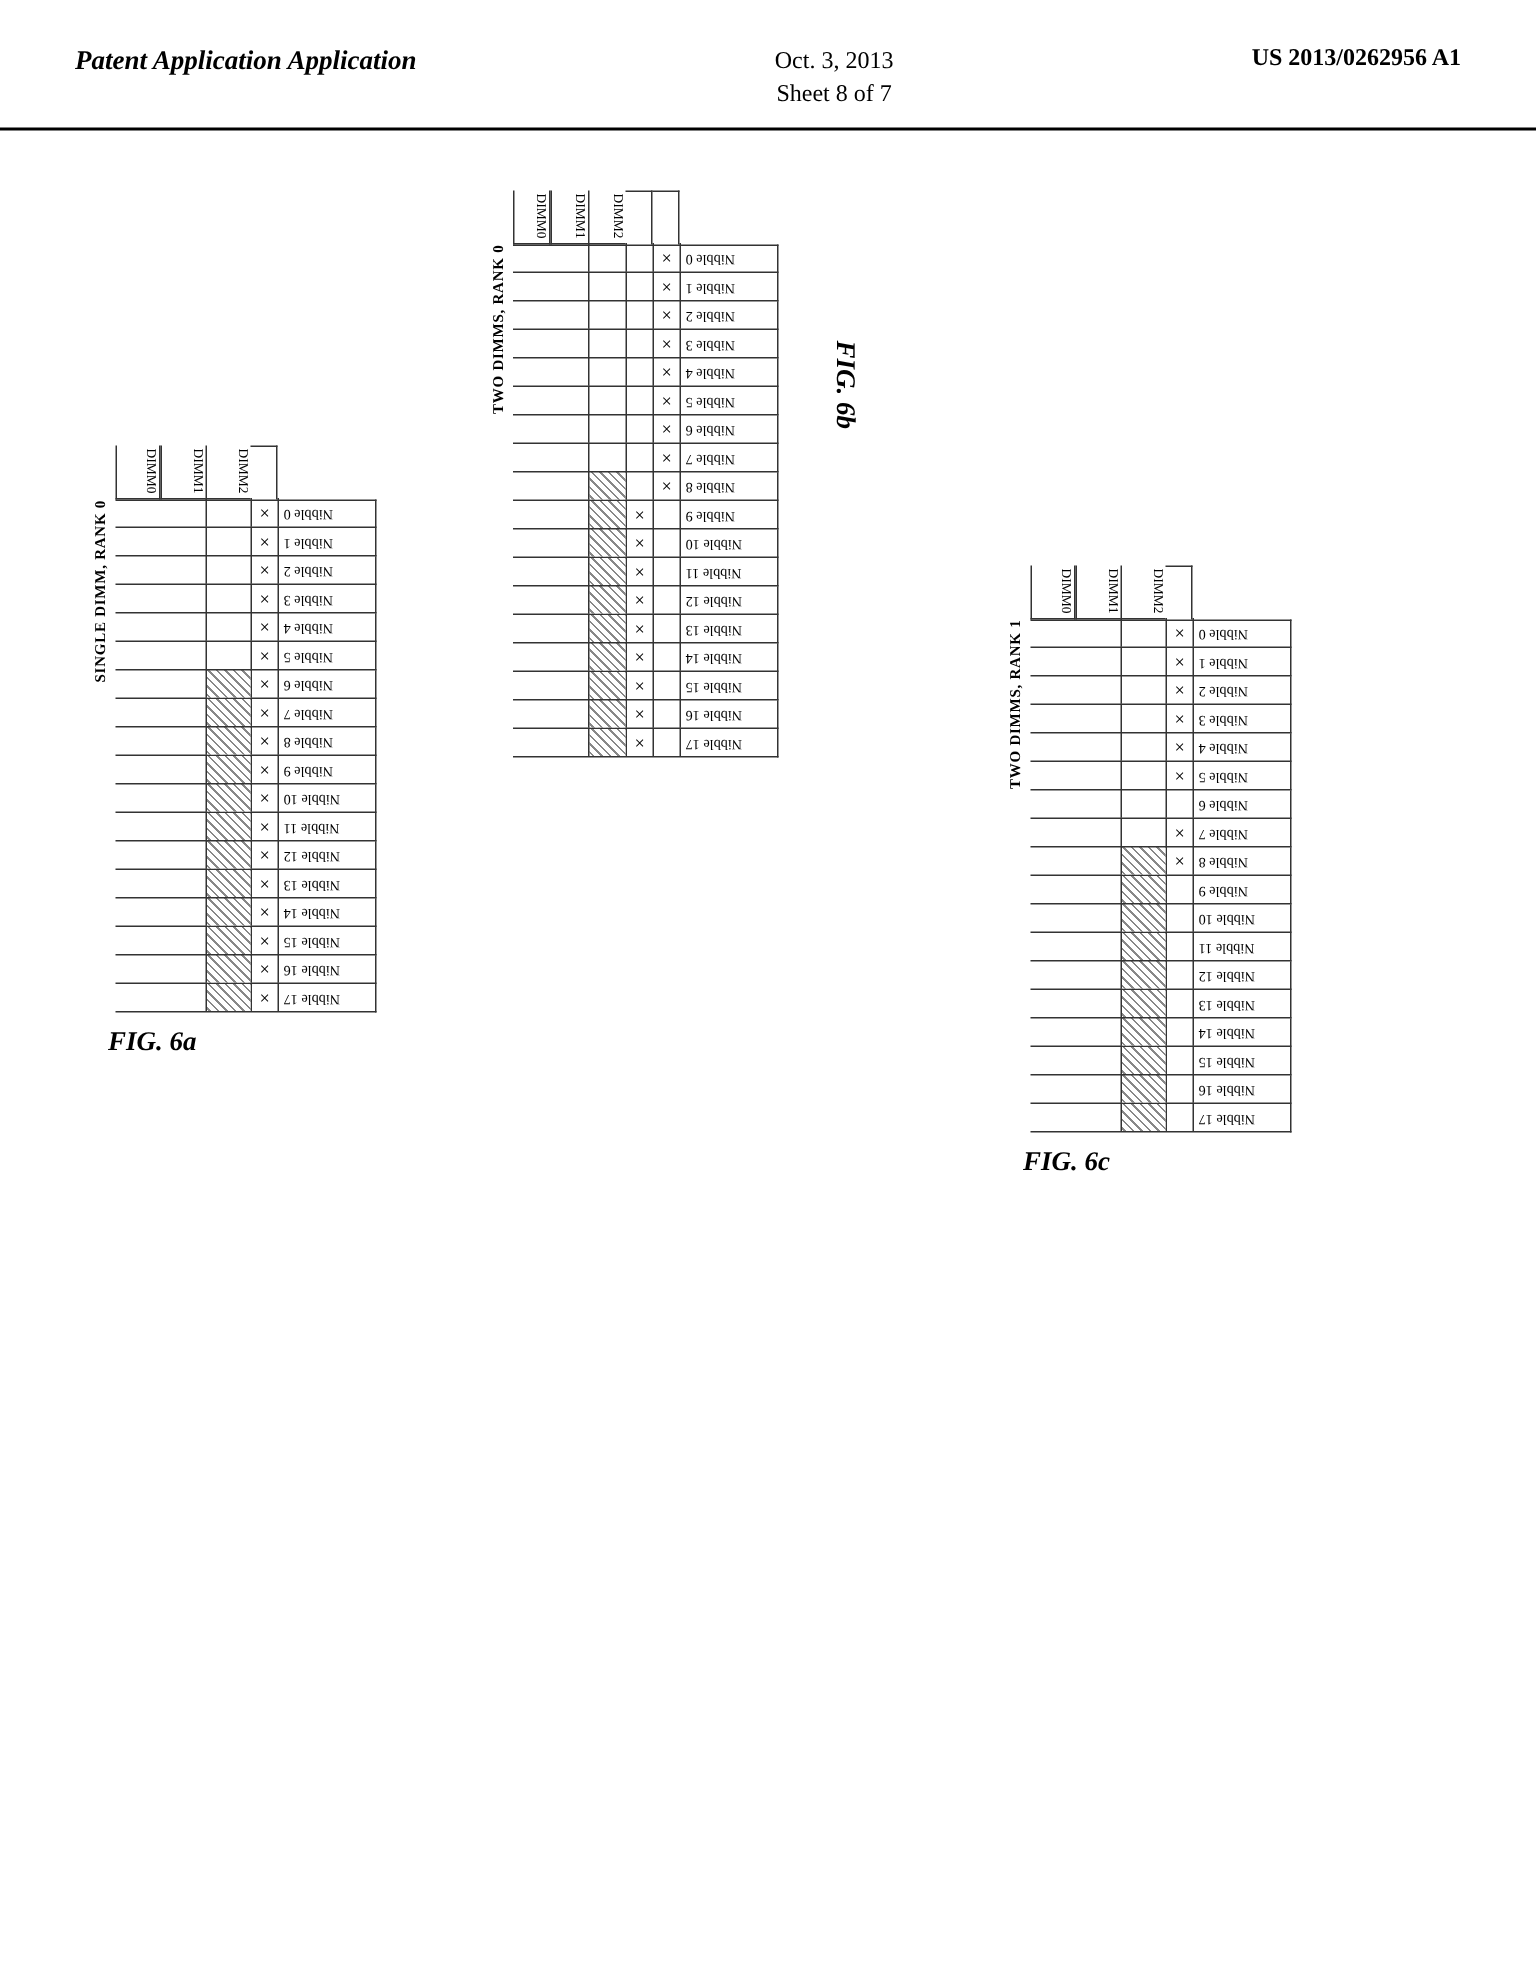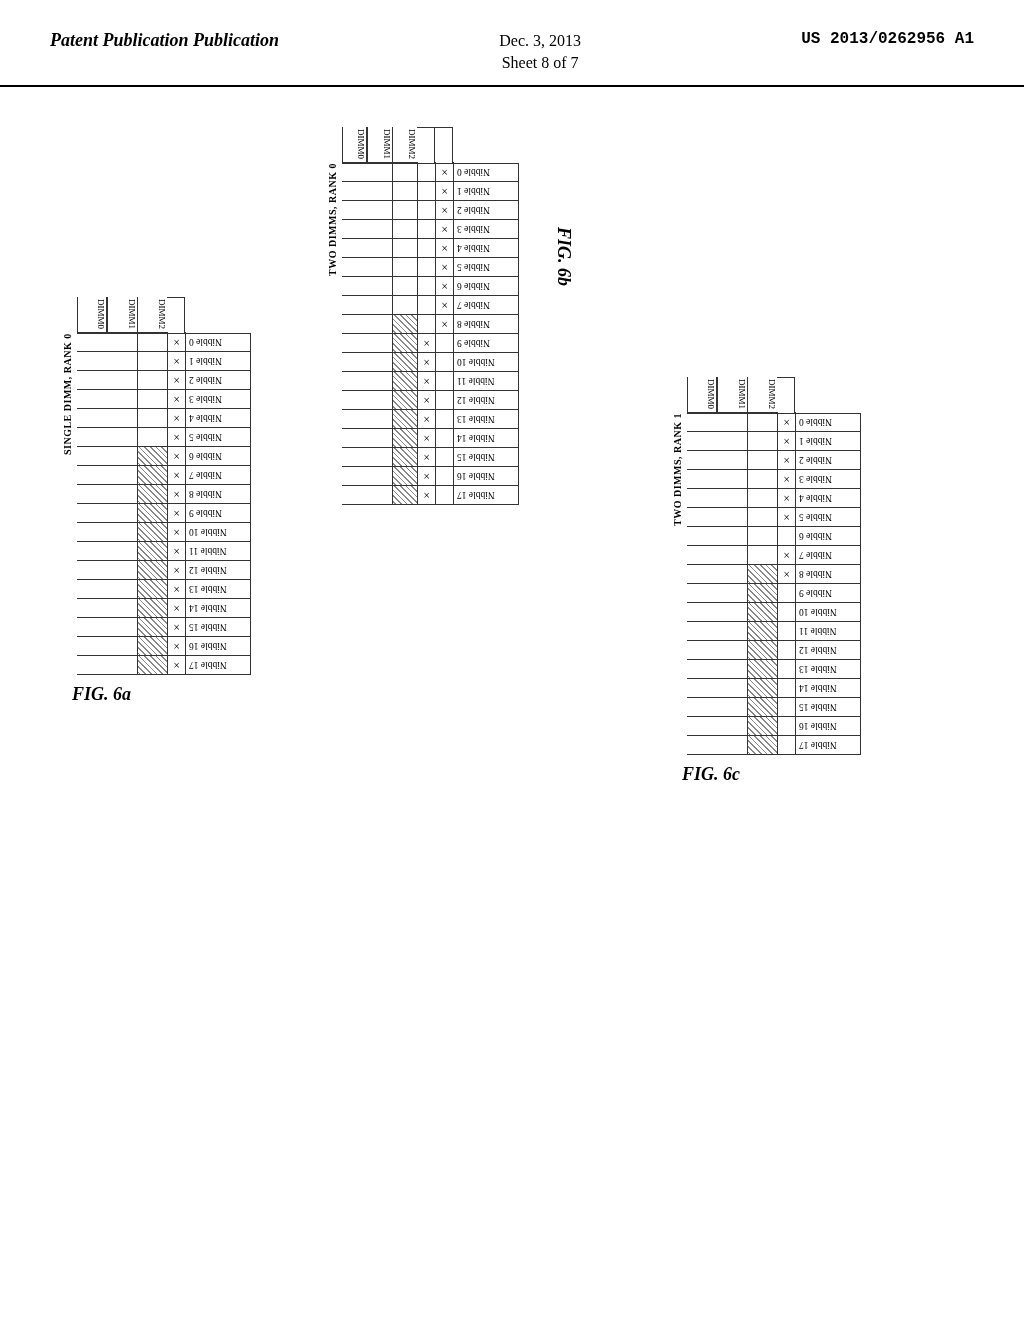--- a/index.html
+++ b/index.html
@@ -26,38 +26,37 @@
       font-style: italic;
     }
     .header-center {
       text-align: center;
       font-size: 16px;
       line-height: 1.4;
     }
     .header-right {
       font-size: 16px;
       font-weight: bold;
-      font-family: Liberation Mono, monospace;
     }
 
     
     .figures-area {
       position: relative;
       width: 960px;
       height: 1200px;
       margin: 0 auto;
     }
   </style>
 </head>
 <body>
 
 <div class="header">
-  <div class="header-left">Patent Publication Publication</div>
+  <div class="header-left">Patent Application Application</div>
   <div class="header-center">
-    <div>Dec. 3, 2013</div>
+    <div>Oct. 3, 2013</div>
     <div>Sheet 8 of 7</div>
   </div>
   <div class="header-right">US 2013/0262956 A1</div>
 </div>
 
 <div class="figures-area">
     <div style="position: absolute; left: 30px; top: 210px;">
       <div style="display: flex; flex-direction: row; align-items: flex-end; transform: rotate(180deg); transform-origin: center center;">
         <div style="display: flex; flex-direction: column;">
           <div style="display: flex; flex-direction: row; height: 19px; border-top: 1px solid rgb(51, 51, 51); border-left: 1px solid rgb(51, 51, 51);">

